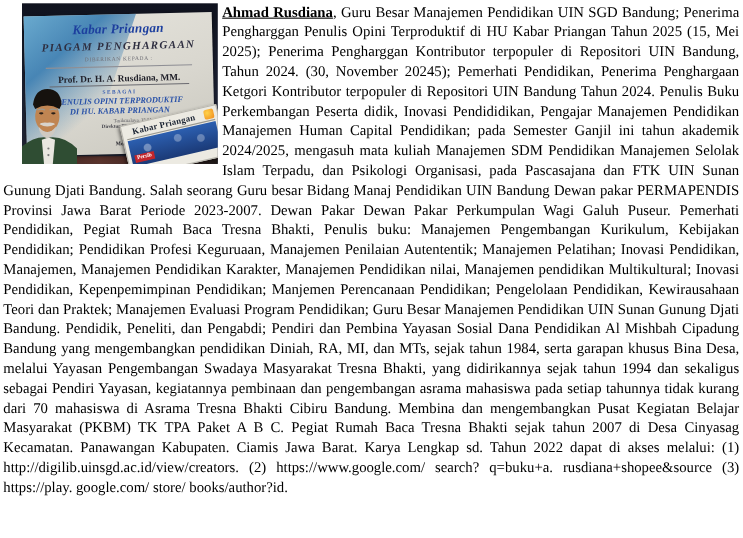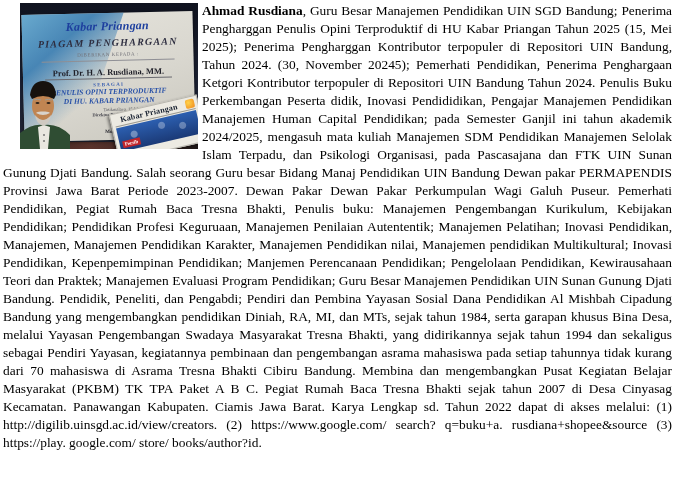--- a/index.html
+++ b/index.html
@@ -11,21 +11,21 @@
     overflow:hidden;
     padding:2px 3px 0 3px;
     font-family:"Liberation Serif","DejaVu Serif",serif;
     color:#000;
   }
   .bio-par {
     font-size:13.4px;
     line-height:18px;
     text-align:justify;
   }
-  .bio-par b { font-weight:bold; }
+  .bio-par b { font-weight:bold;text-decoration:underline; }
 
   
   .photo {
     float:left;
     width:178px; height:146px;
     margin:1px 4px 5px 17px;
     position:relative;
     background:linear-gradient(180deg,#10131f 0%,#1c2133 55%,#232736 100%);
     overflow:hidden;
   }

